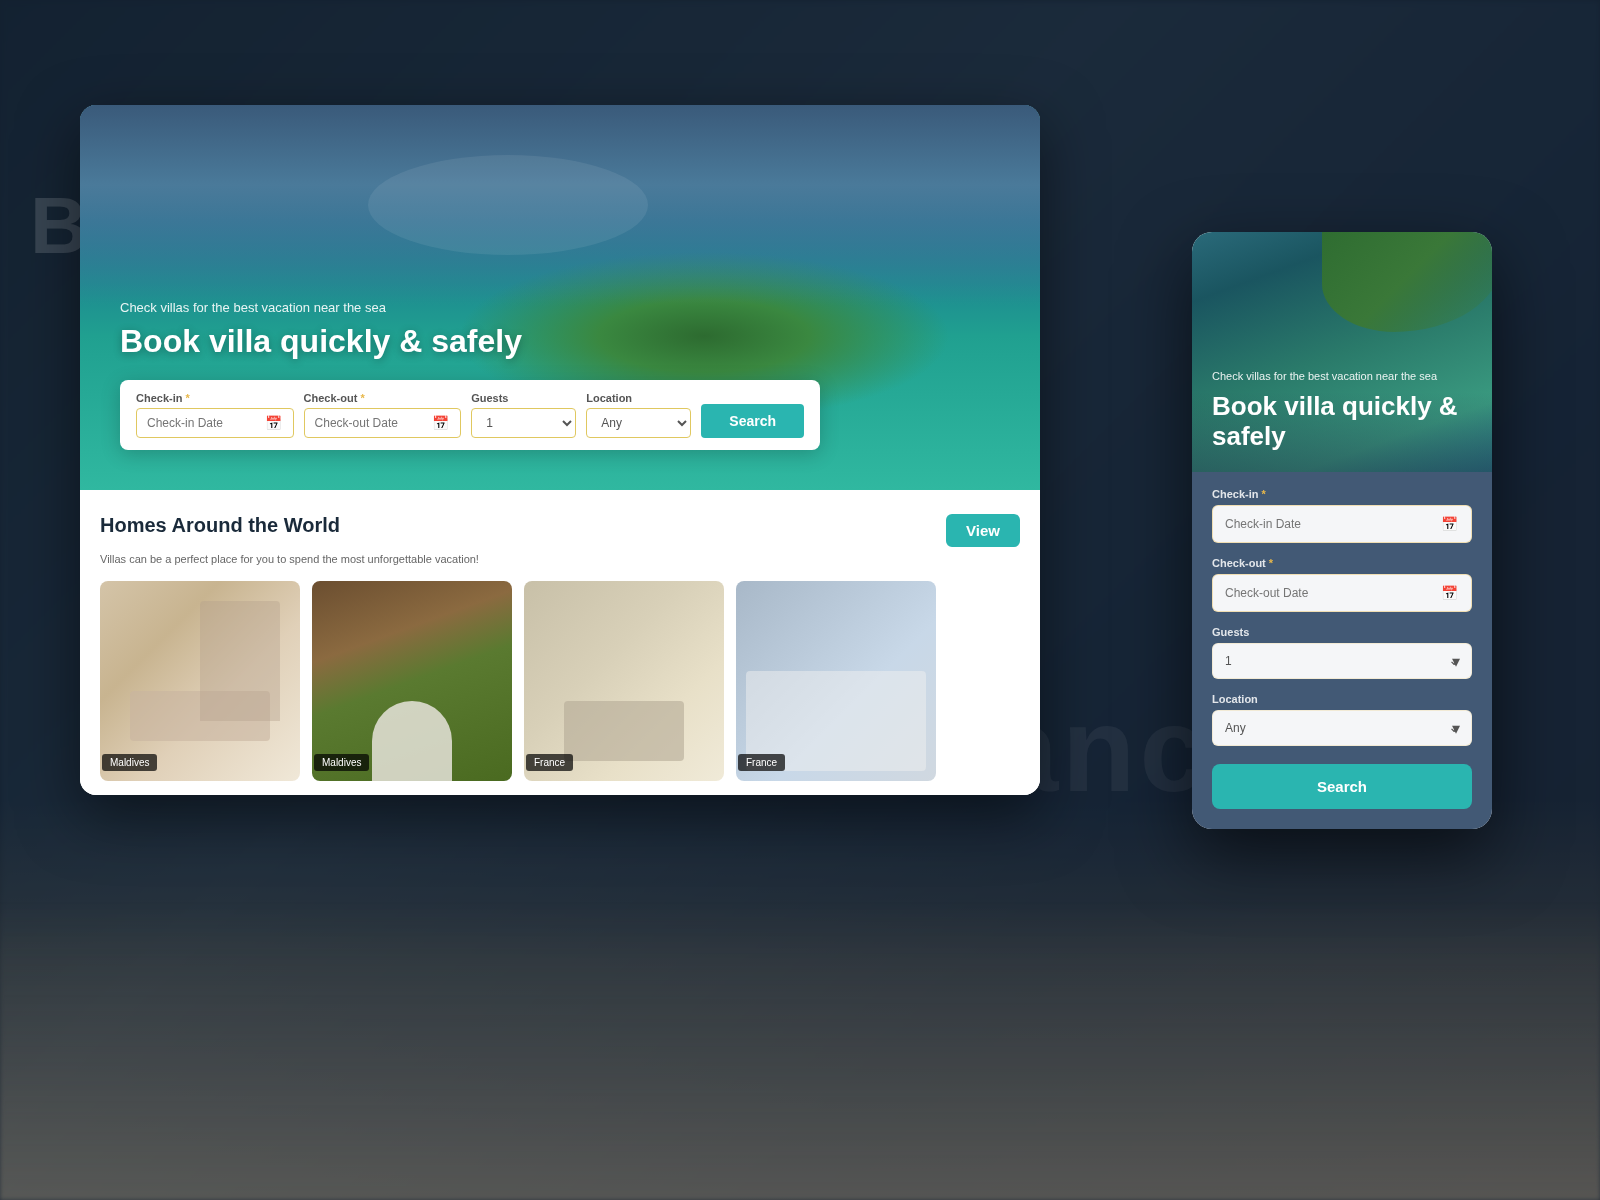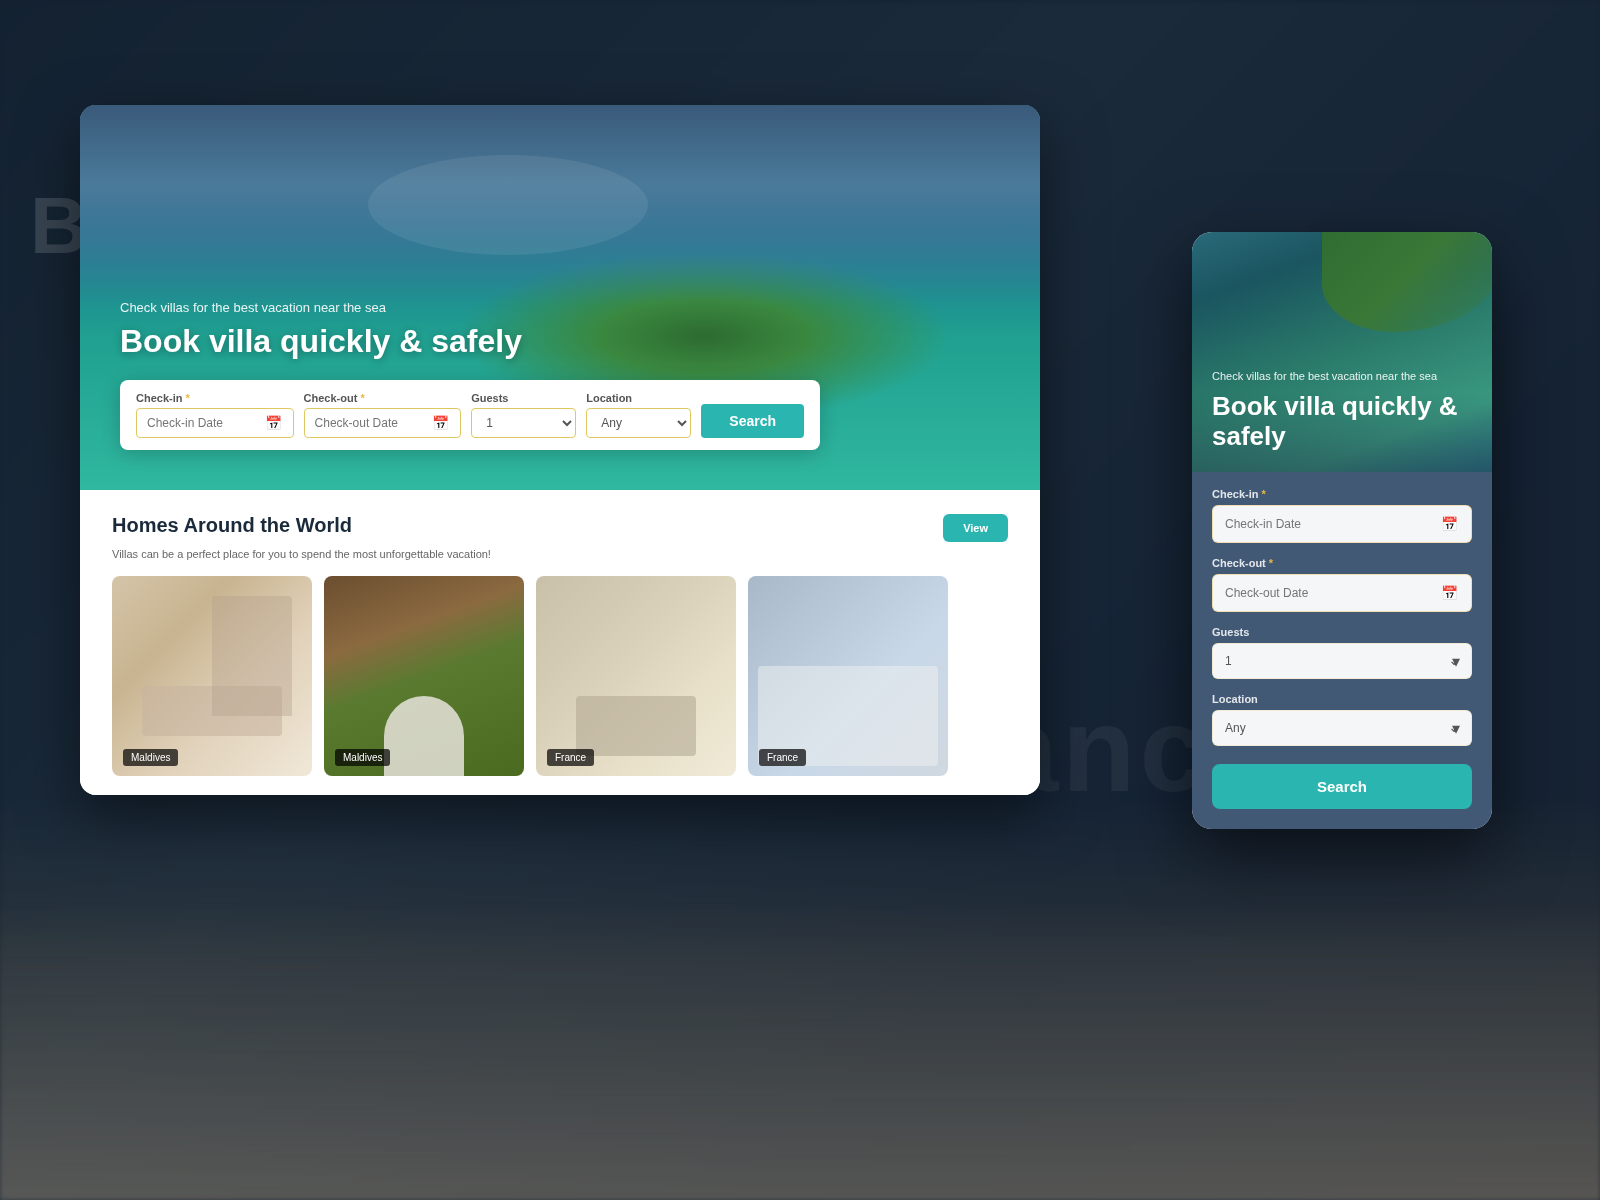--- a/index.html
+++ b/index.html
@@ -169,42 +169,42 @@
       border-radius: 4px;
       padding: 9px 28px;
       font-size: 14px;
       font-weight: 600;
       cursor: pointer;
       white-space: nowrap;
     }
 
     
     .homes-section {
-      padding: 24px 32px 20px;
+      padding: 24px 20px 20px;
       background: white;
       height: 314px;
     }
     .homes-header {
       display: flex;
       align-items: flex-start;
       justify-content: space-between;
       margin-bottom: 6px;
     }
     .homes-title {
       font-size: 20px;
       font-weight: 700;
       color: #1a2a3a;
     }
     .view-all-btn {
       background: #2ab5b0;
       color: white;
       border: none;
       border-radius: 6px;
       padding: 8px 20px;
-      font-size: 11px;
+      font-size: 15px;
       font-weight: 600;
       cursor: pointer;
     }
     .homes-subtitle {
       font-size: 11px;
       color: #666;
       margin-bottom: 16px;
     }
     .homes-grid {
       display: flex;
@@ -273,21 +273,21 @@
       position: absolute;
       bottom: 5%; left: 5%; right: 5%;
       height: 50%;
       background: rgba(240,240,240,0.5);
       border-radius: 4px;
     }
 
     .location-badge {
       position: absolute;
       bottom: 10px;
-      left: 11px;
+      left: 2px;
       background: rgba(0,0,0,0.7);
       color: white;
       font-size: 10px;
       padding: 3px 8px;
       border-radius: 3px;
     }
 
     
     .mobile-card {
       position: absolute;

